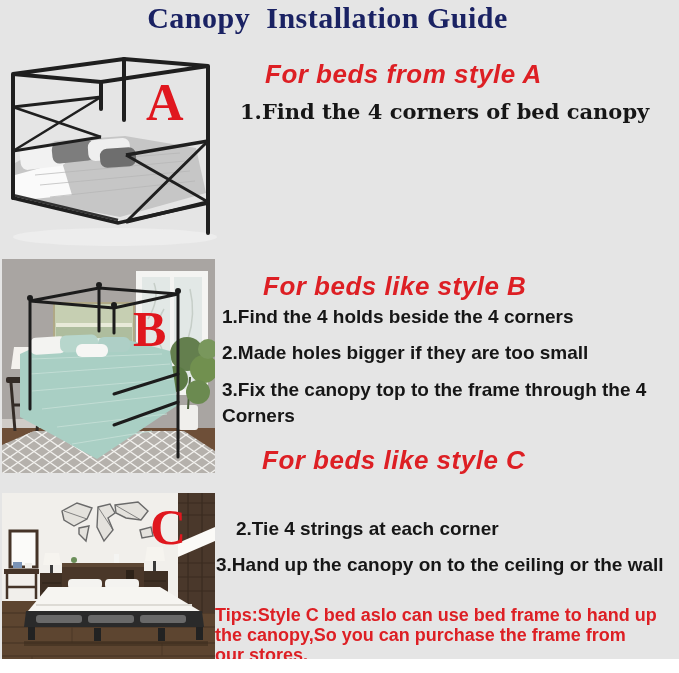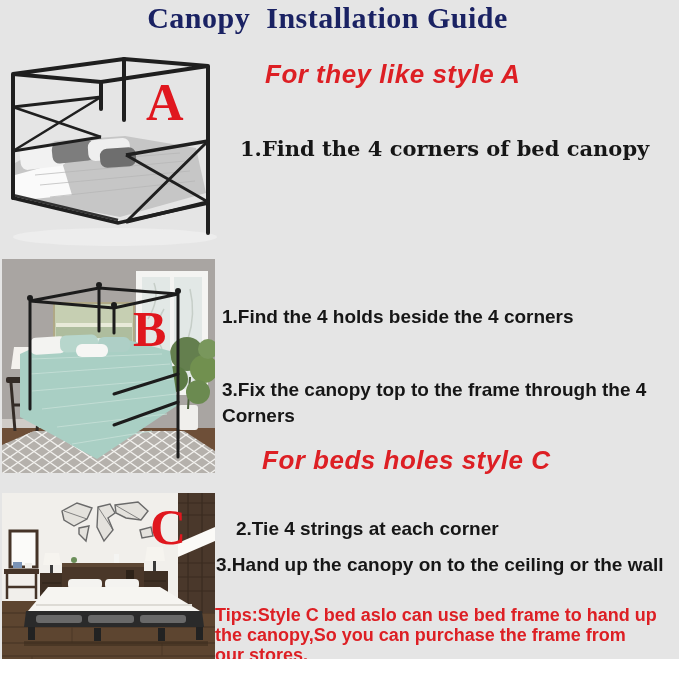--- a/index.html
+++ b/index.html
@@ -11,21 +11,21 @@
     position:absolute; top:1px; left:0; width:655px; text-align:center;
     font-family:"Liberation Serif", serif; font-weight:bold; font-size:30px;
     color:#1a2263; white-space:pre; letter-spacing:0.5px;
   }
   .sec-heading {
     position:absolute; font-weight:bold; font-style:italic; font-size:26px;
     color:#dd1f24; white-space:nowrap; letter-spacing:0.5px;
   }
   .step-serif {
     position:absolute; font-family:"DejaVu Serif", serif; font-weight:bold;
-    font-size:21px; color:#161616; white-space:nowrap;margin-top:37px;
+    font-size:21px; color:#161616; white-space:nowrap;
   }
   .step-sans {
     position:absolute; font-family:"Liberation Sans", sans-serif; font-weight:bold;
     font-size:19px; color:#161616; white-space:nowrap;
   }
   .step-wrap { white-space:normal; line-height:26px; }
   .hang { padding-left:16px; text-indent:-16px; }
   .letter {
     position:absolute; font-family:"Liberation Serif", serif; font-weight:bold;
     font-size:52px; line-height:1; color:#e0171e;
@@ -235,27 +235,29 @@
         <rect x="194" y="134" width="7" height="13" fill="#222222"></rect>
         <rect x="22" y="148" width="184" height="5" fill="#3b2b1d" opacity="0.55"></rect>
       </g>
     </svg>
   </div>
 
   <div class="letter" style="left:146px; top:77px;">A</div>
   <div class="letter" style="left:133px; top:304px; font-size:50px;">B</div>
   <div class="letter" style="left:150px; top:502px; font-size:50px;">C</div>
 
-  <div class="sec-heading" style="left:265px; top:59px;">For they like style A</div>
+  <div class="sec-heading" style="left:265px; top:59px;">For beds from style A</div>
   <div class="step-serif" style="left:240px; top:99px;">1.Find the 4 corners of bed canopy</div>
 
+  <div class="sec-heading" style="left:263px; top:271px;">For beds like style B</div>
   <div class="step-sans" style="left:222px; top:306px;">1.Find the 4 holds beside the 4 corners</div>
+  <div class="step-sans" style="left:222px; top:342px;">2.Made holes bigger if they are too small</div>
   <div class="step-sans step-wrap" style="left:222px; top:377px; width:460px;">3.Fix the canopy top to the frame through the 4 Corners</div>
 
-  <div class="sec-heading" style="left:262px; top:445px;">For beds holes style C</div>
+  <div class="sec-heading" style="left:262px; top:445px;">For beds like style C</div>
   <div class="step-sans" style="left:216px; top:518px;margin-left:20px;">2.Tie 4 strings at each corner</div>
   <div class="step-sans step-wrap hang" style="left:216px; top:552px; width:458px;">3.Hand up the canopy on to the ceiling or the wall</div>
 
   <div class="tips">
     <div>Tips:Style C bed aslo can use bed frame to hand up</div>
     <div>the canopy,So you can purchase the frame from</div>
     <div>our stores.</div>
   </div>
 
 </div>

